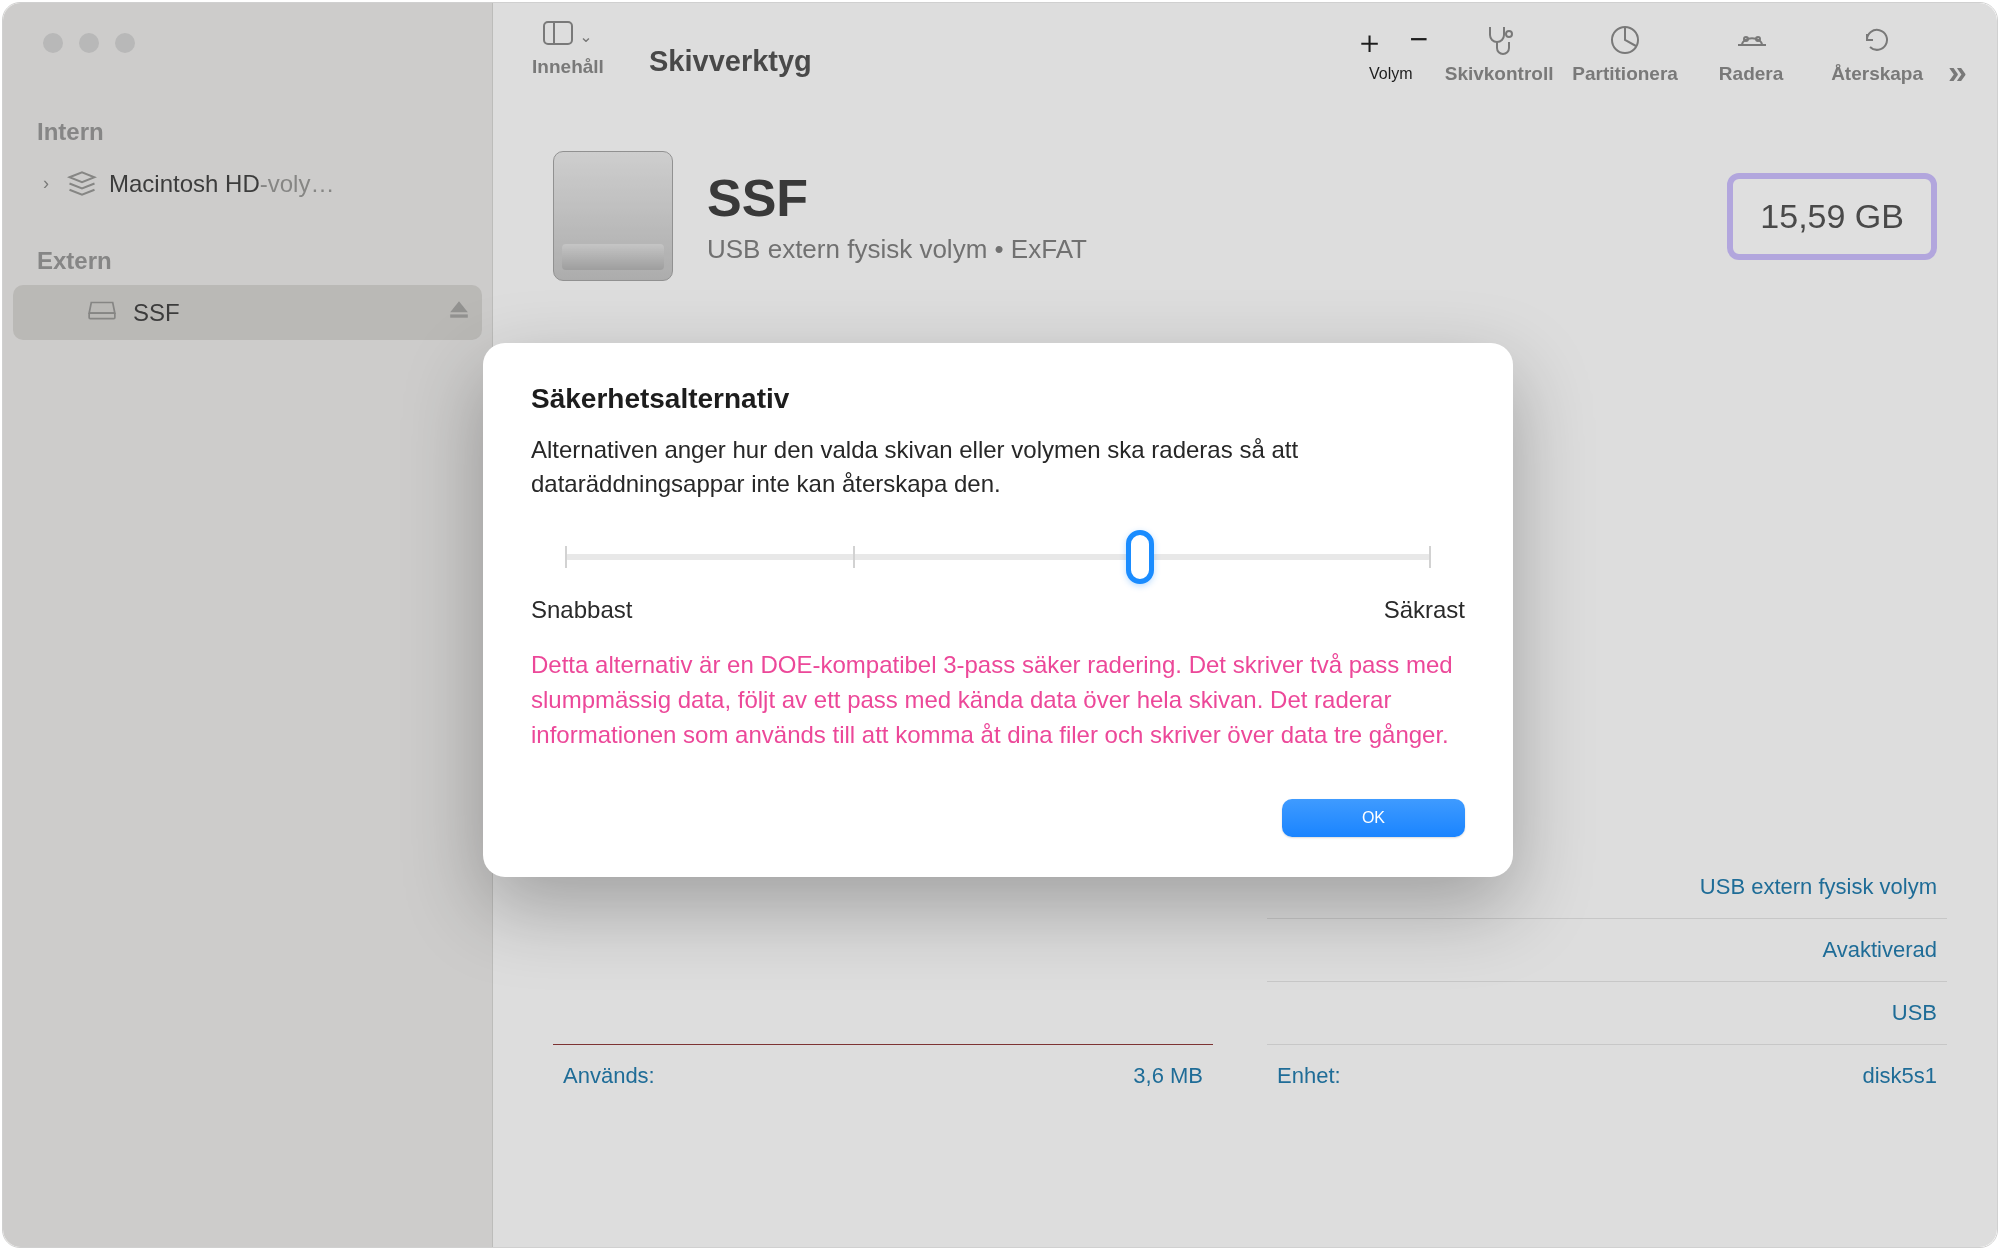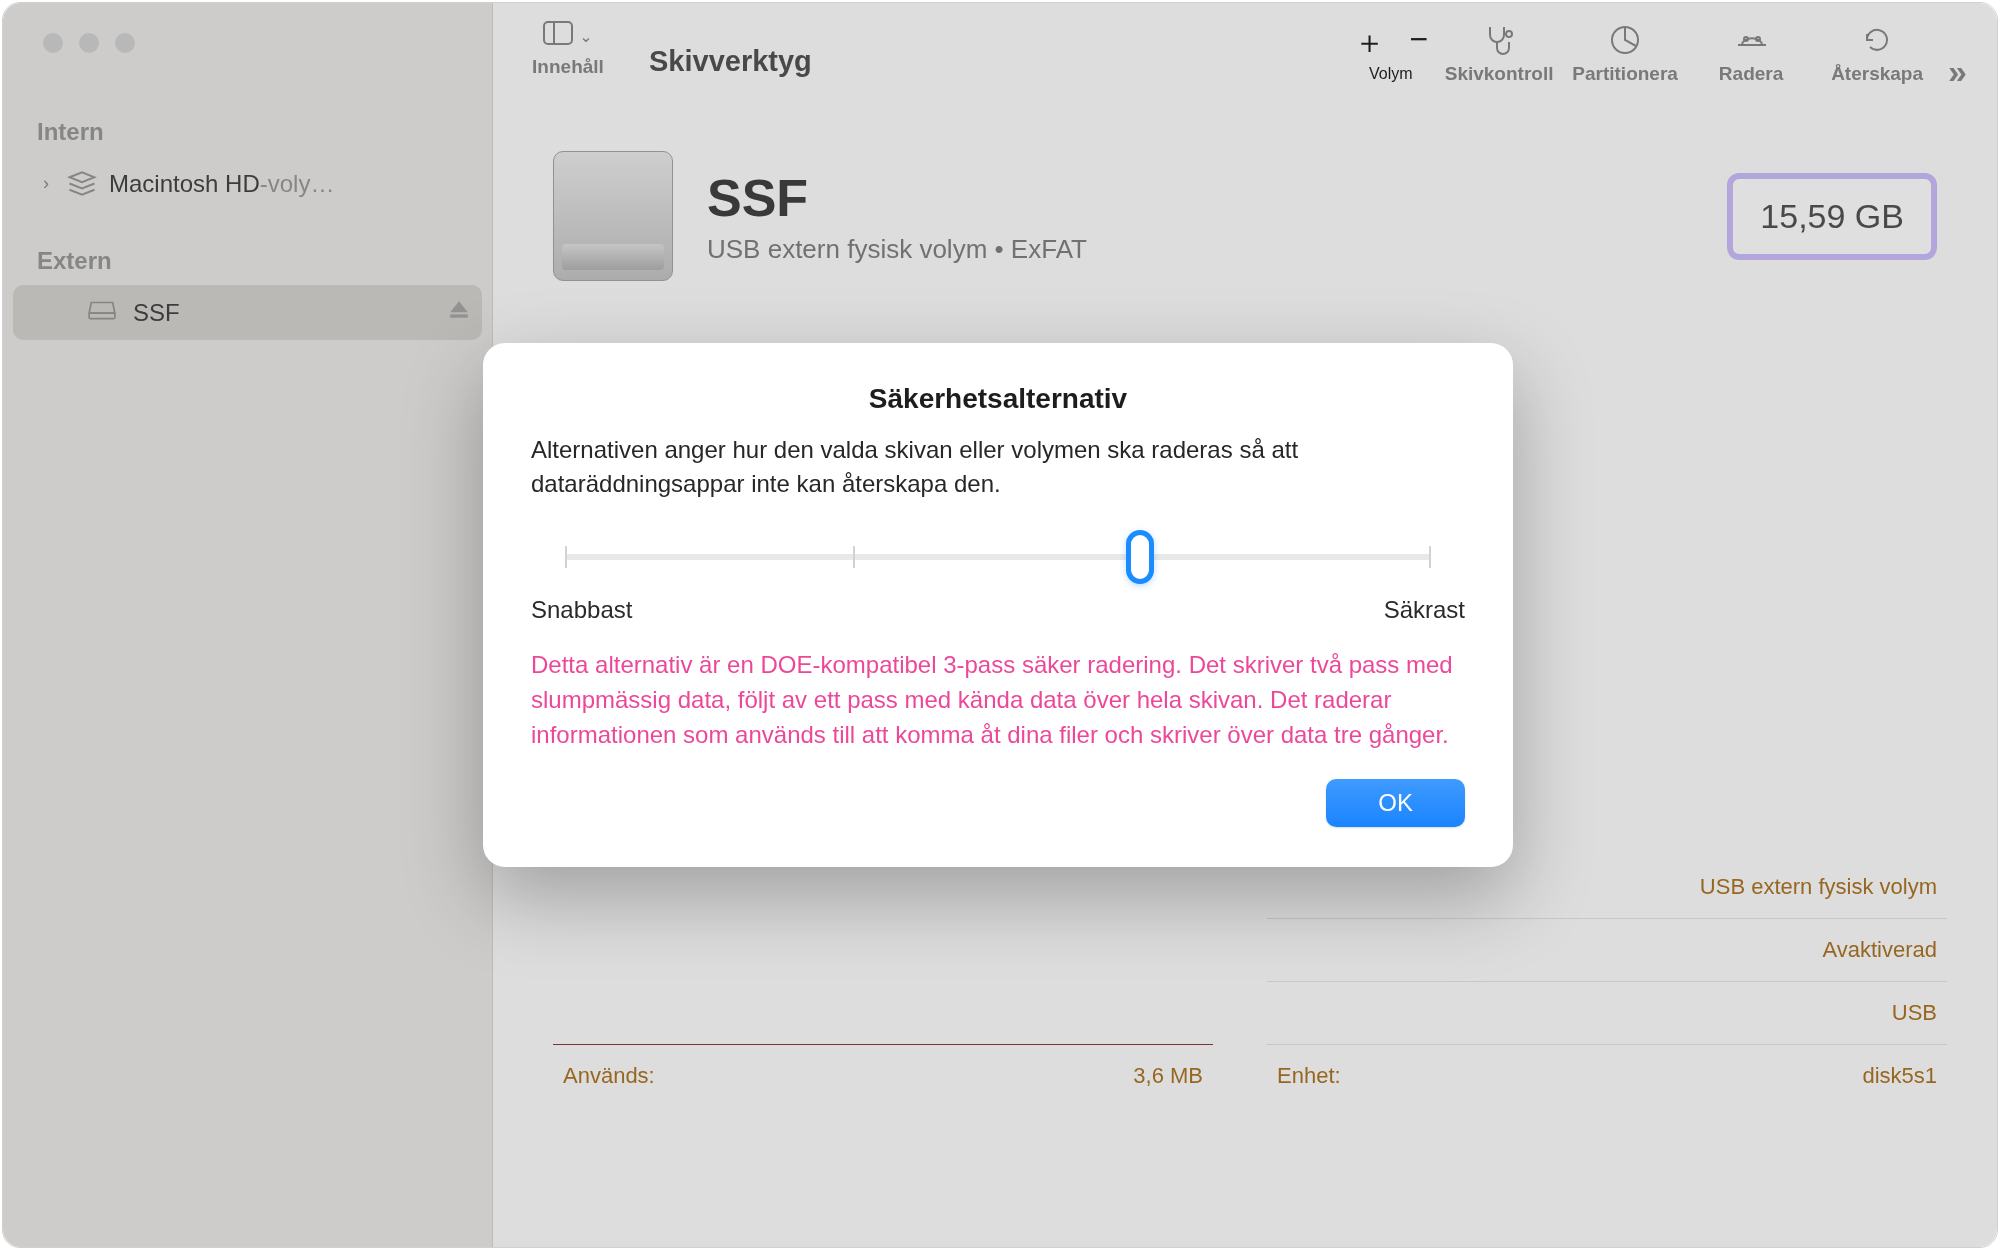--- a/index.html
+++ b/index.html
@@ -151,21 +151,21 @@
   }
 
   .info-table-wrap {
     position:absolute; right:50px; bottom:140px; width:680px;
   }
   .info-row {
     display:flex; justify-content:space-between;
     border-top:1px solid #e0e0e0;
     padding:18px 10px;
     font-size:22px;
-    color:#a16207;
+    color:#0369a1;
   }
   .info-row:first-child{border-top:none;}
   .info-left-wrap{
     position:absolute; left:60px; bottom:140px; width:660px;
     font-size:22px; color:#3a3a3a;
   }
   .info-left-wrap .info-row{border-top:1px solid #7f1d1d;text-align:right;}
 
   
   .dim {
@@ -178,21 +178,21 @@
   
   .modal {
     position: absolute;
     left: 480px; top: 340px;
     width: 1030px;
     background: #fff;
     border-radius: 22px;
     box-shadow: 0 30px 80px rgba(0,0,0,0.28);
     padding: 40px 48px 40px 48px;
   }
-  .modal h2 { font-size: 28px; font-weight: 700; color:#1d1d1d;text-align:center; }
+  .modal h2 { font-size: 28px; font-weight: 700; color:#1d1d1d; }
   .modal .desc { font-size: 24px; color:#272727; margin-top: 18px; line-height: 1.4;}
   .slider {
     position: relative;
     margin: 36px 34px 20px 34px;
     height: 40px;
   }
   .slider .track {
     position:absolute; left:0; right:0; top:18px; height:6px;
     background:#e8e8e8; border-radius:3px;
   }
@@ -216,22 +216,23 @@
   }
   .modal .detail{
     font-size:24px; color:#ec4899; line-height:1.45;
   }
   .modal .actions{
     display:flex; justify-content:flex-end; margin-top:26px;
   }
   .ok-btn{
     background: linear-gradient(#3f9bff,#1a84ff);
     color:#fff; border:none; border-radius:10px;
-    font-size:24px; padding:10px 52px; font-weight:500;
+    font-size:16px; padding:10px 80px; font-weight:500;
     box-shadow: 0 1px 2px rgba(0,0,0,0.15);
+    margin-top: 20px;
   }
 </style>
 </head>
 <body>
 
 <div class="window">
 
   <div class="sidebar">
     <div class="traffic">
       <span></span>

